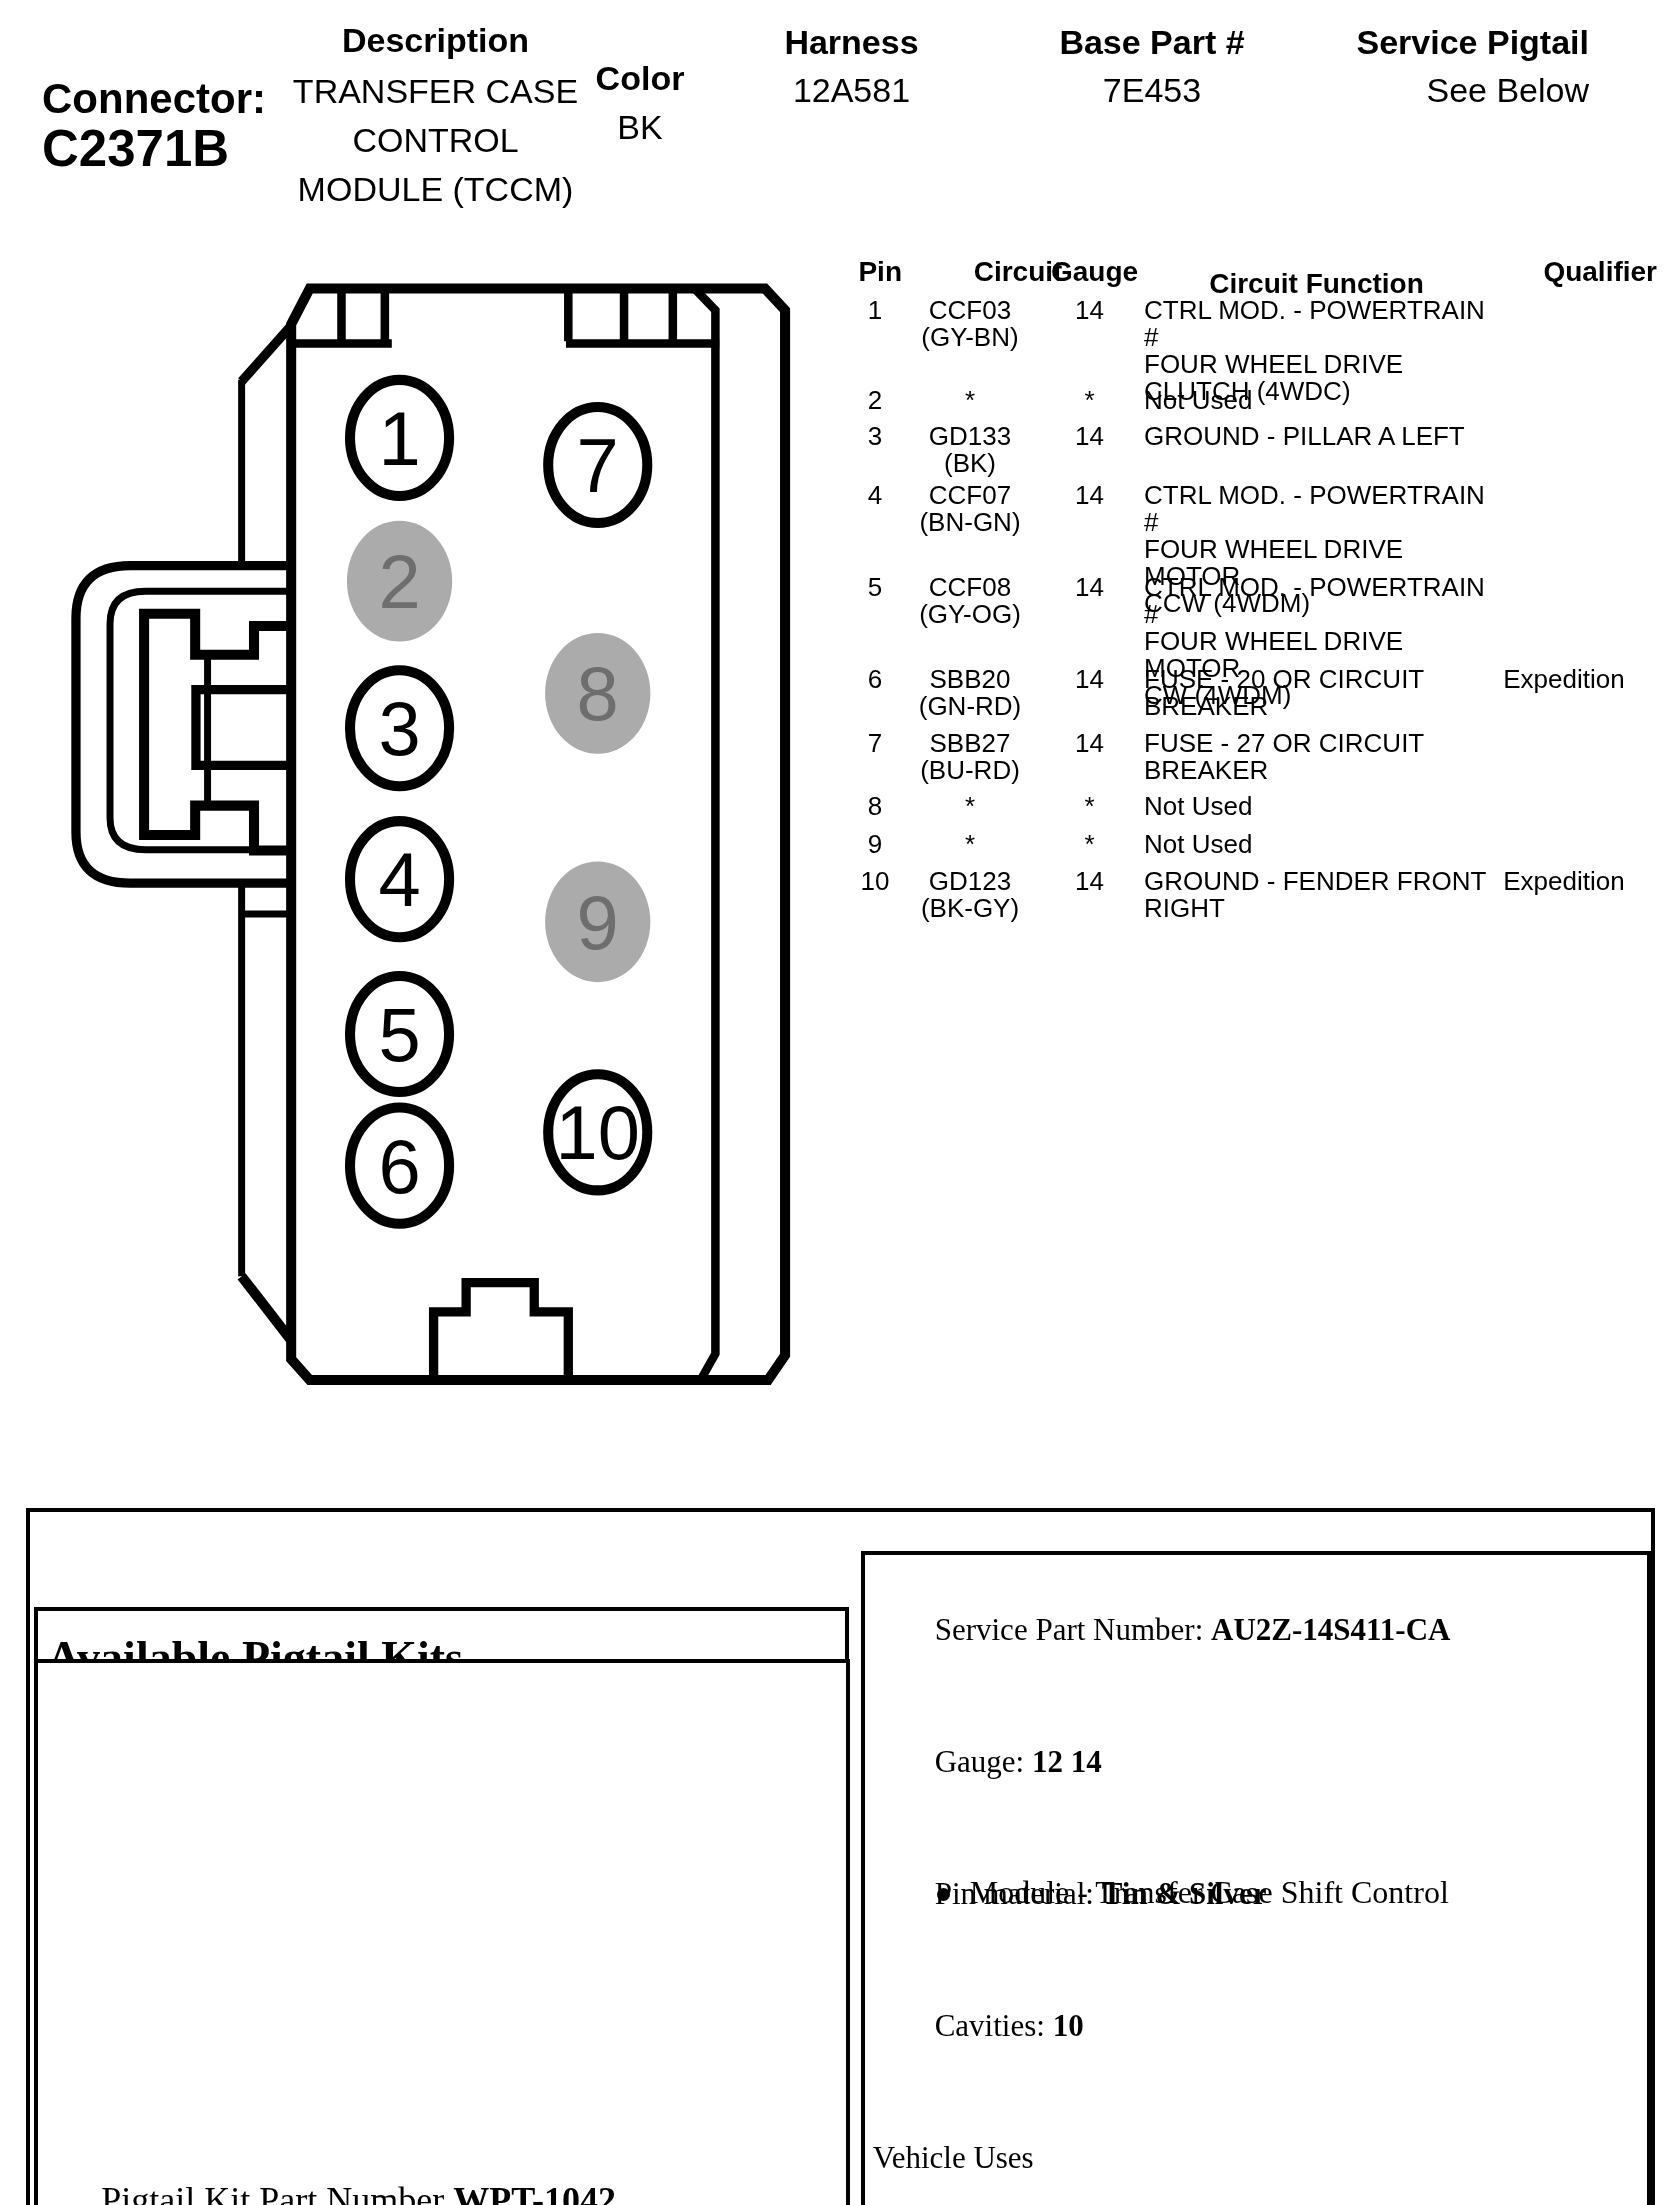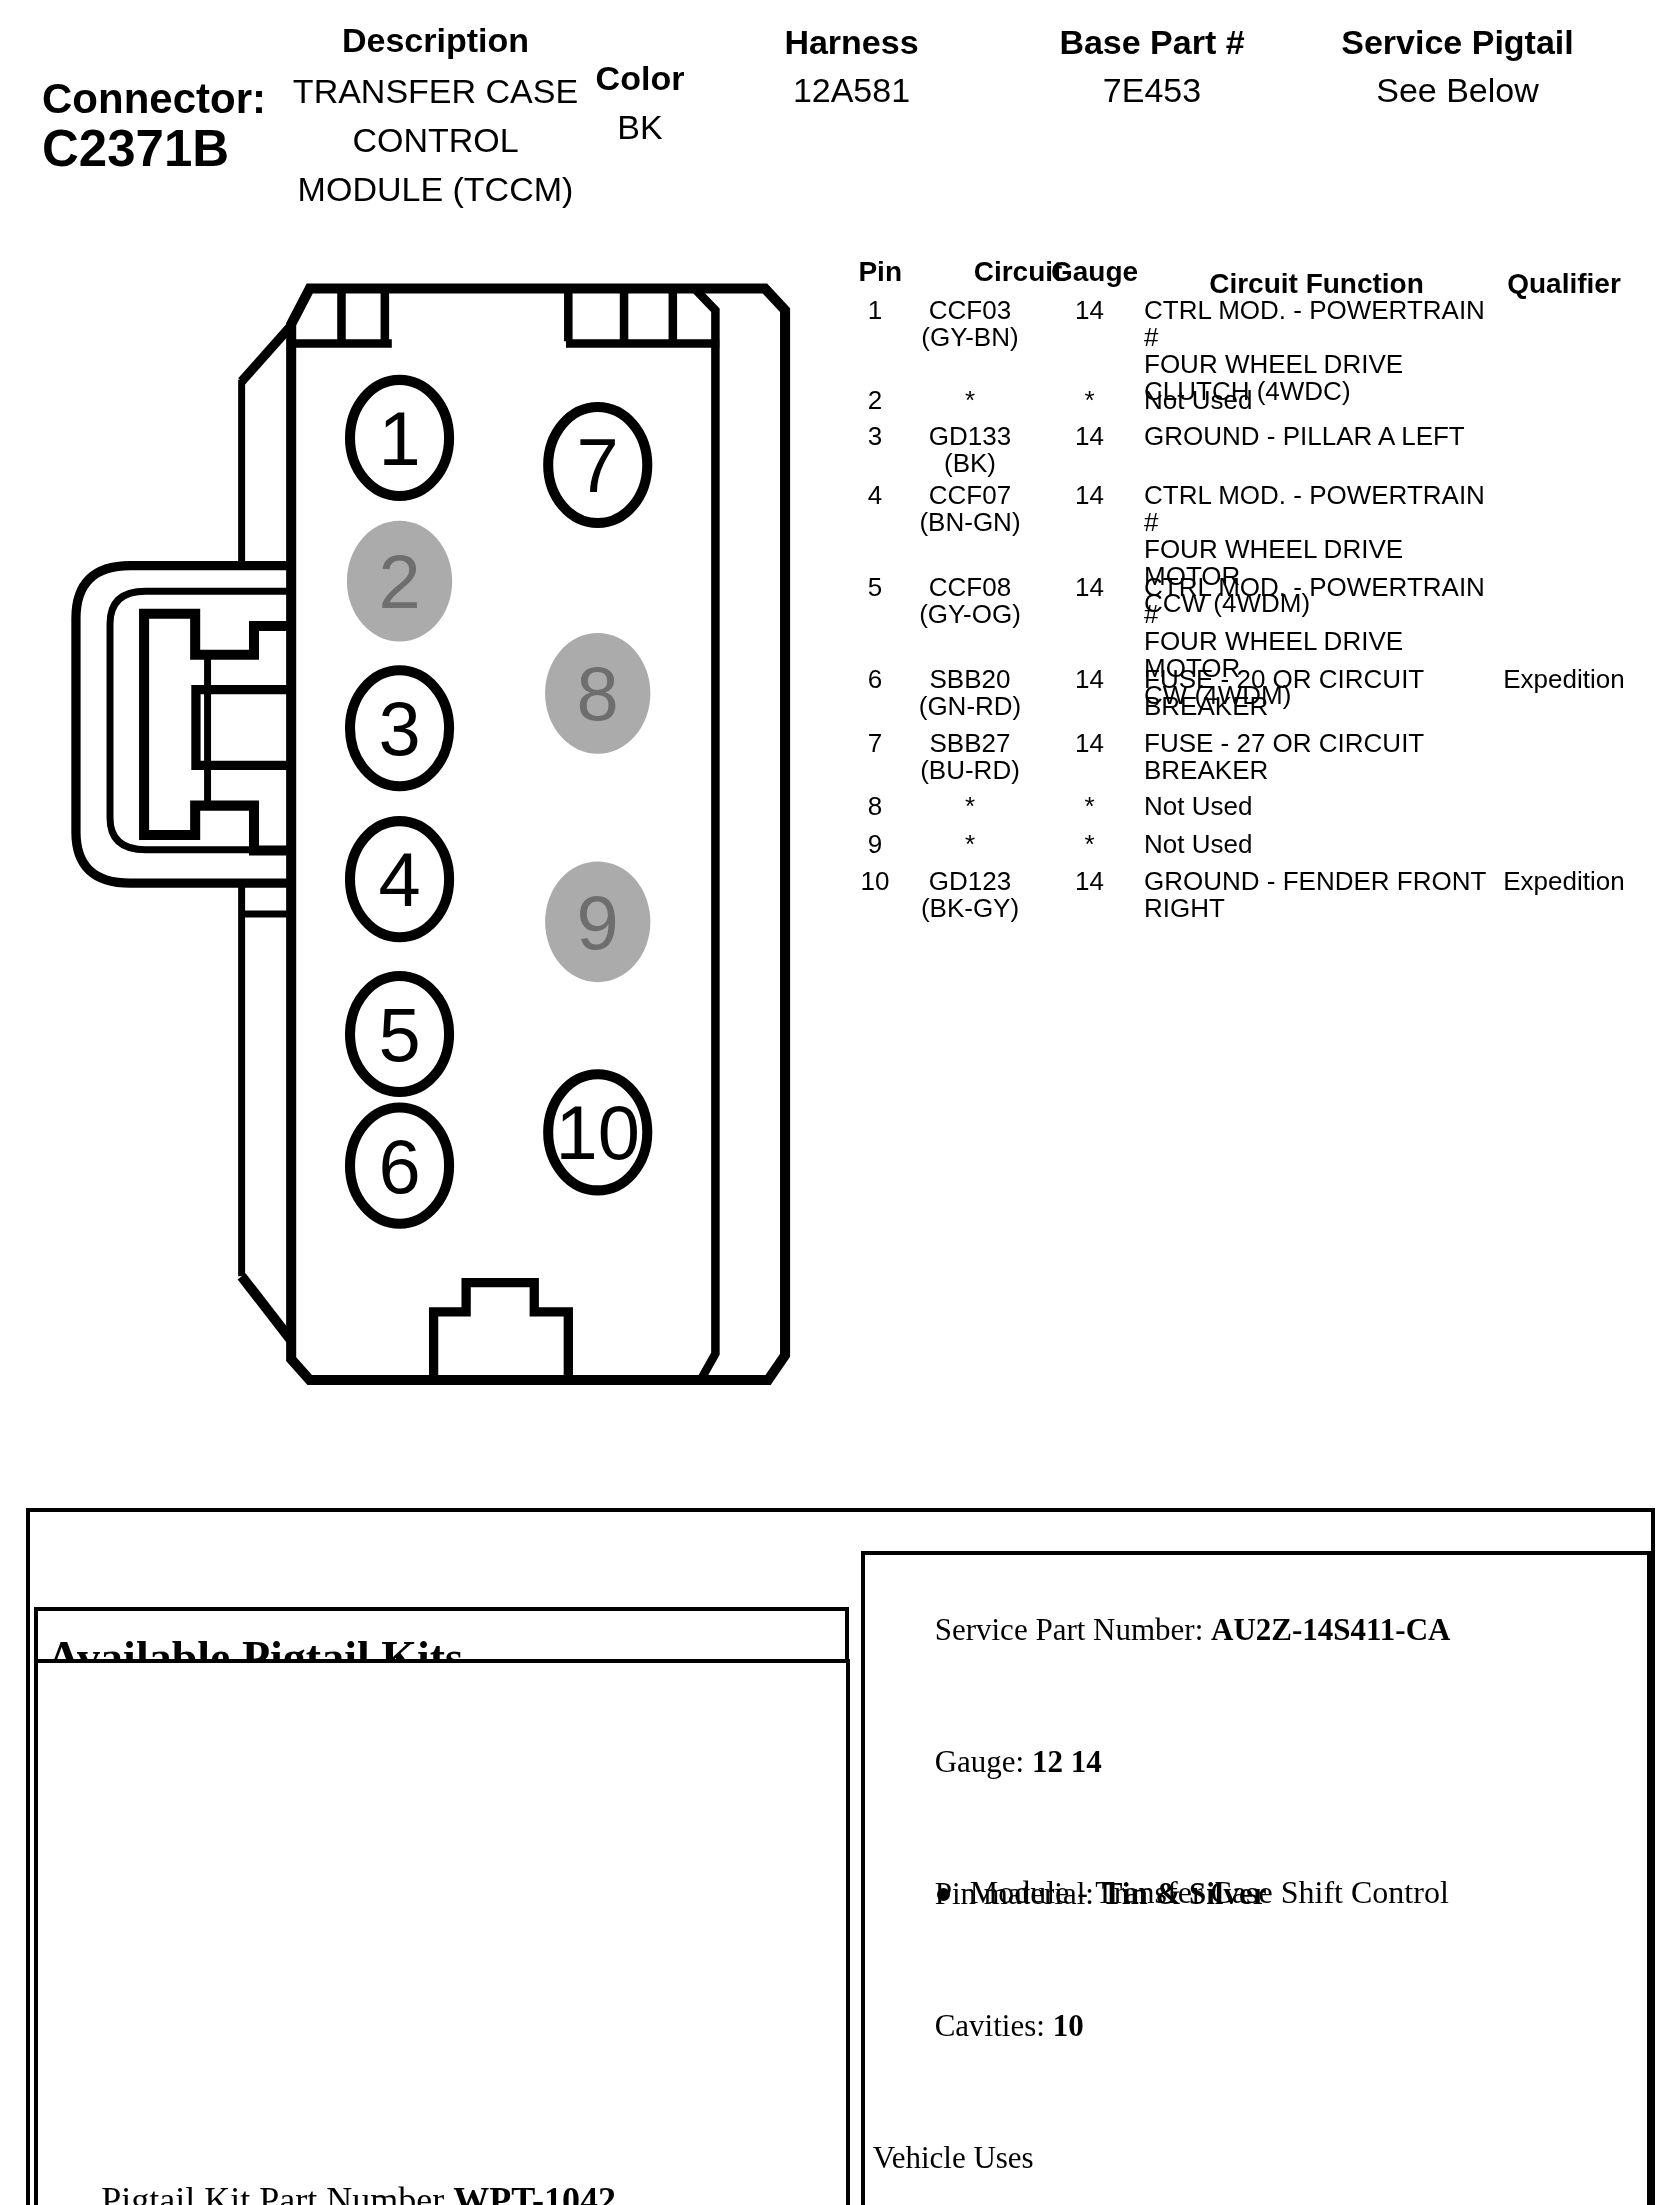--- a/index.html
+++ b/index.html
@@ -63,21 +63,21 @@
   <div class="hcol" style="left:751px;top:22.5px;width:201px;">
     <div class="lab">Harness</div>
     <div class="val" style="margin-top:4.6px;">12A581</div>
   </div>
 
   <div class="hcol" style="left:1036px;top:22.5px;width:232px;">
     <div class="lab">Base Part #</div>
     <div class="val" style="margin-top:4.6px;">7E453</div>
   </div>
 
-  <div class="hcol" style="left:1326px;top:22.5px;width:263px;">
+  <div class="hcol" style="left:1326px;top:22.5px;width:263px;text-align:right;">
     <div class="lab">Service Pigtail</div>
     <div class="val" style="margin-top:4.6px;">See Below</div>
   </div>
 
   <svg id="connector-svg" width="782" height="1138" viewBox="40 330 1010 1470">
 
     <path class="oline" style="stroke-width:13px;fill:#fff" d="M 400 372 L 988 372 L 1014 400 L 1014 1750 L 992 1782 L 400 1782 L 376 1755 L 376 418 Z"></path>
 
     <path class="oline" style="stroke-width:11px" d="M 376 443 H 506 M 731 443 H 929"></path>
     <path class="oline" style="stroke-width:11px" d="M 441 374 V 440 M 497 374 V 440 M 734 374 V 440 M 806 374 V 440 M 869 374 V 440"></path>
@@ -135,21 +135,21 @@
       <ellipse class="pinw" cx="772" cy="1462" rx="64" ry="75"></ellipse>
       <text class="pintxt" x="772" y="1497">10</text>
     </g>
   </svg>
 
   <div>
     <div class="thead" style="left:848px;top:256px;width:54px;text-align:right;">Pin</div>
     <div class="thead" style="left:952px;top:256px;width:132px;text-align:center;">Circuit</div>
     <div class="thead" style="left:1051px;top:256px;width:77px;text-align:left;">Gauge</div>
     <div class="thead" style="left:1144px;top:268px;width:345px;text-align:center;">Circuit Function</div>
-    <div class="thead" style="left:1471px;top:268px;width:186px;text-align:center;">Qualifier</div>
+    <div class="thead" style="left:1471px;top:256px;width:186px;text-align:right;">Qualifier</div>
 
     <div class="trow" style="top:297px">
       <div class="c-pin">1</div>
       <div class="c-circ">CCF03
 (GY-BN)</div>
       <div class="c-gau">14</div>
       <div class="c-fun">CTRL MOD. - POWERTRAIN #
 FOUR WHEEL DRIVE
 CLUTCH (4WDC)</div>
       <div class="c-qua"></div>

